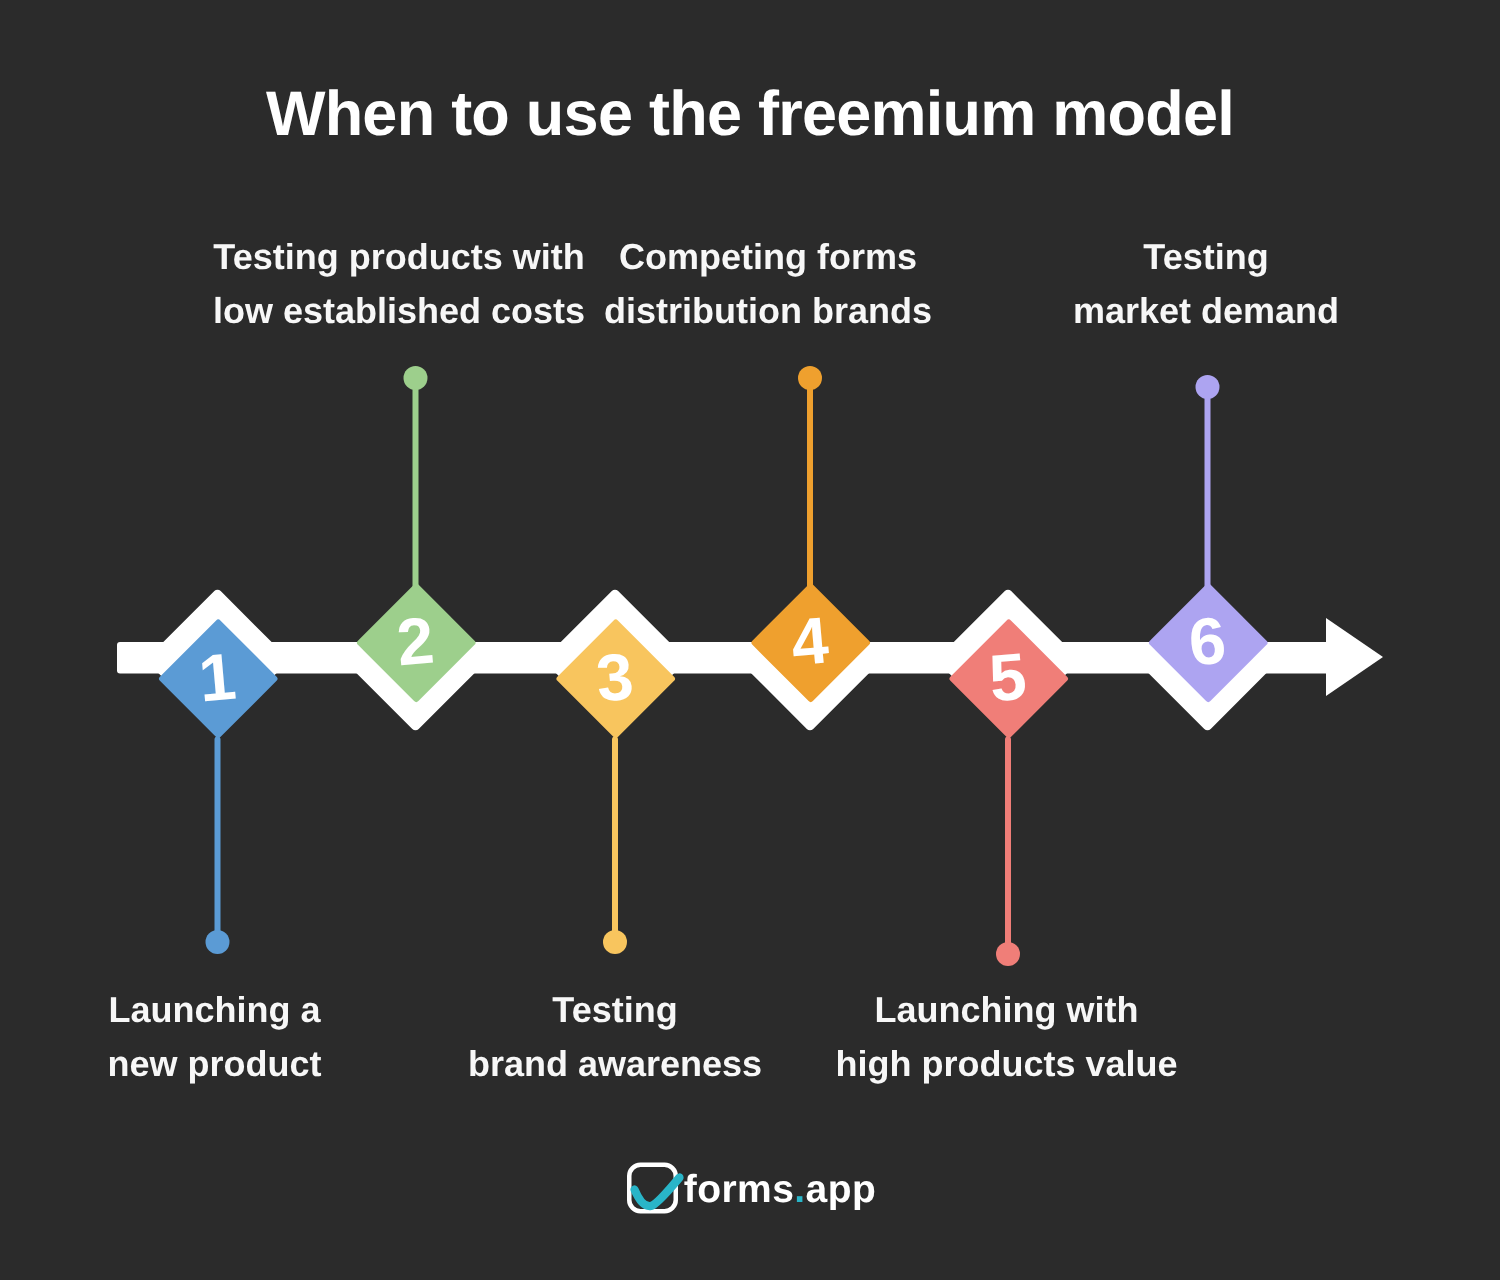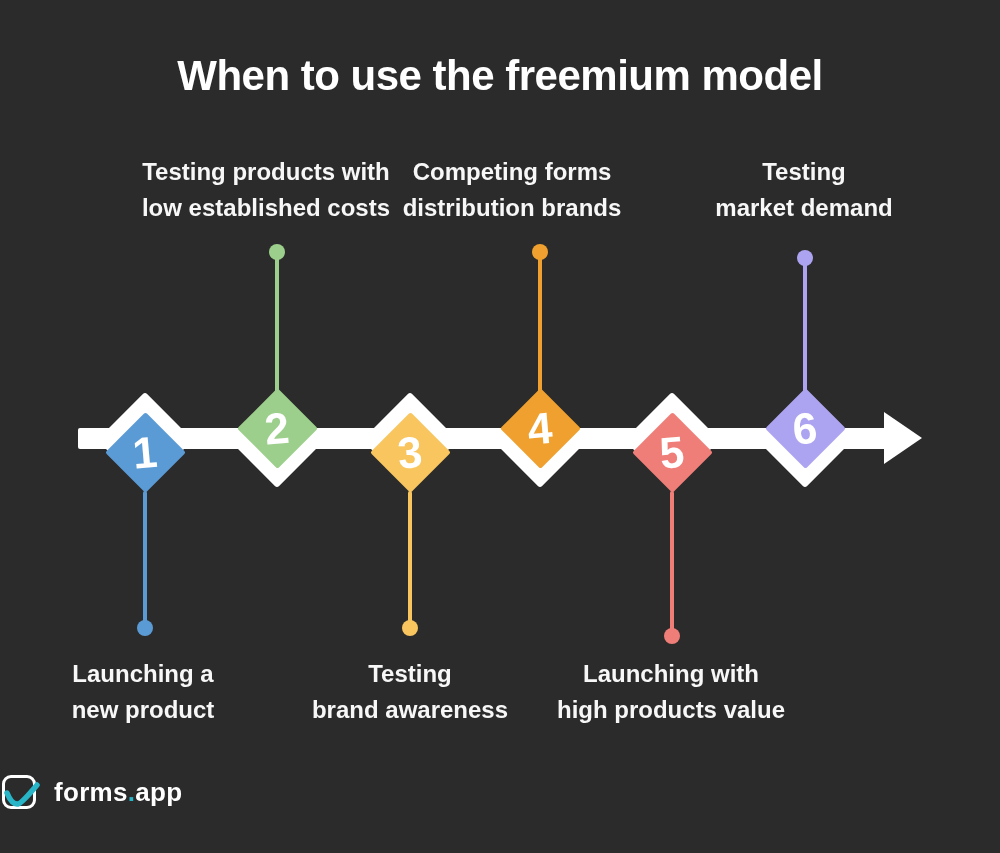--- a/index.html
+++ b/index.html
@@ -89,23 +89,22 @@
     font-weight:700;
     line-height:36px;
     z-index:3;
   }
   
   .logo{
     position:absolute;
     left:0;right:0;top:768px;
     height:48px;
     display:flex;
-    justify-content:flex-start;
+    justify-content:center;
     align-items:center;
-    gap:14px;
   }
   .logo-icon{position:relative;width:40px;height:40px;}
   .sq{
     position:absolute;
     left:2px;top:3px;
     width:28px;height:28px;
     border:3.5px solid #ffffff;
     border-radius:9px;
   }
   .check-svg{position:absolute;left:4px;top:8px;overflow:visible;}

